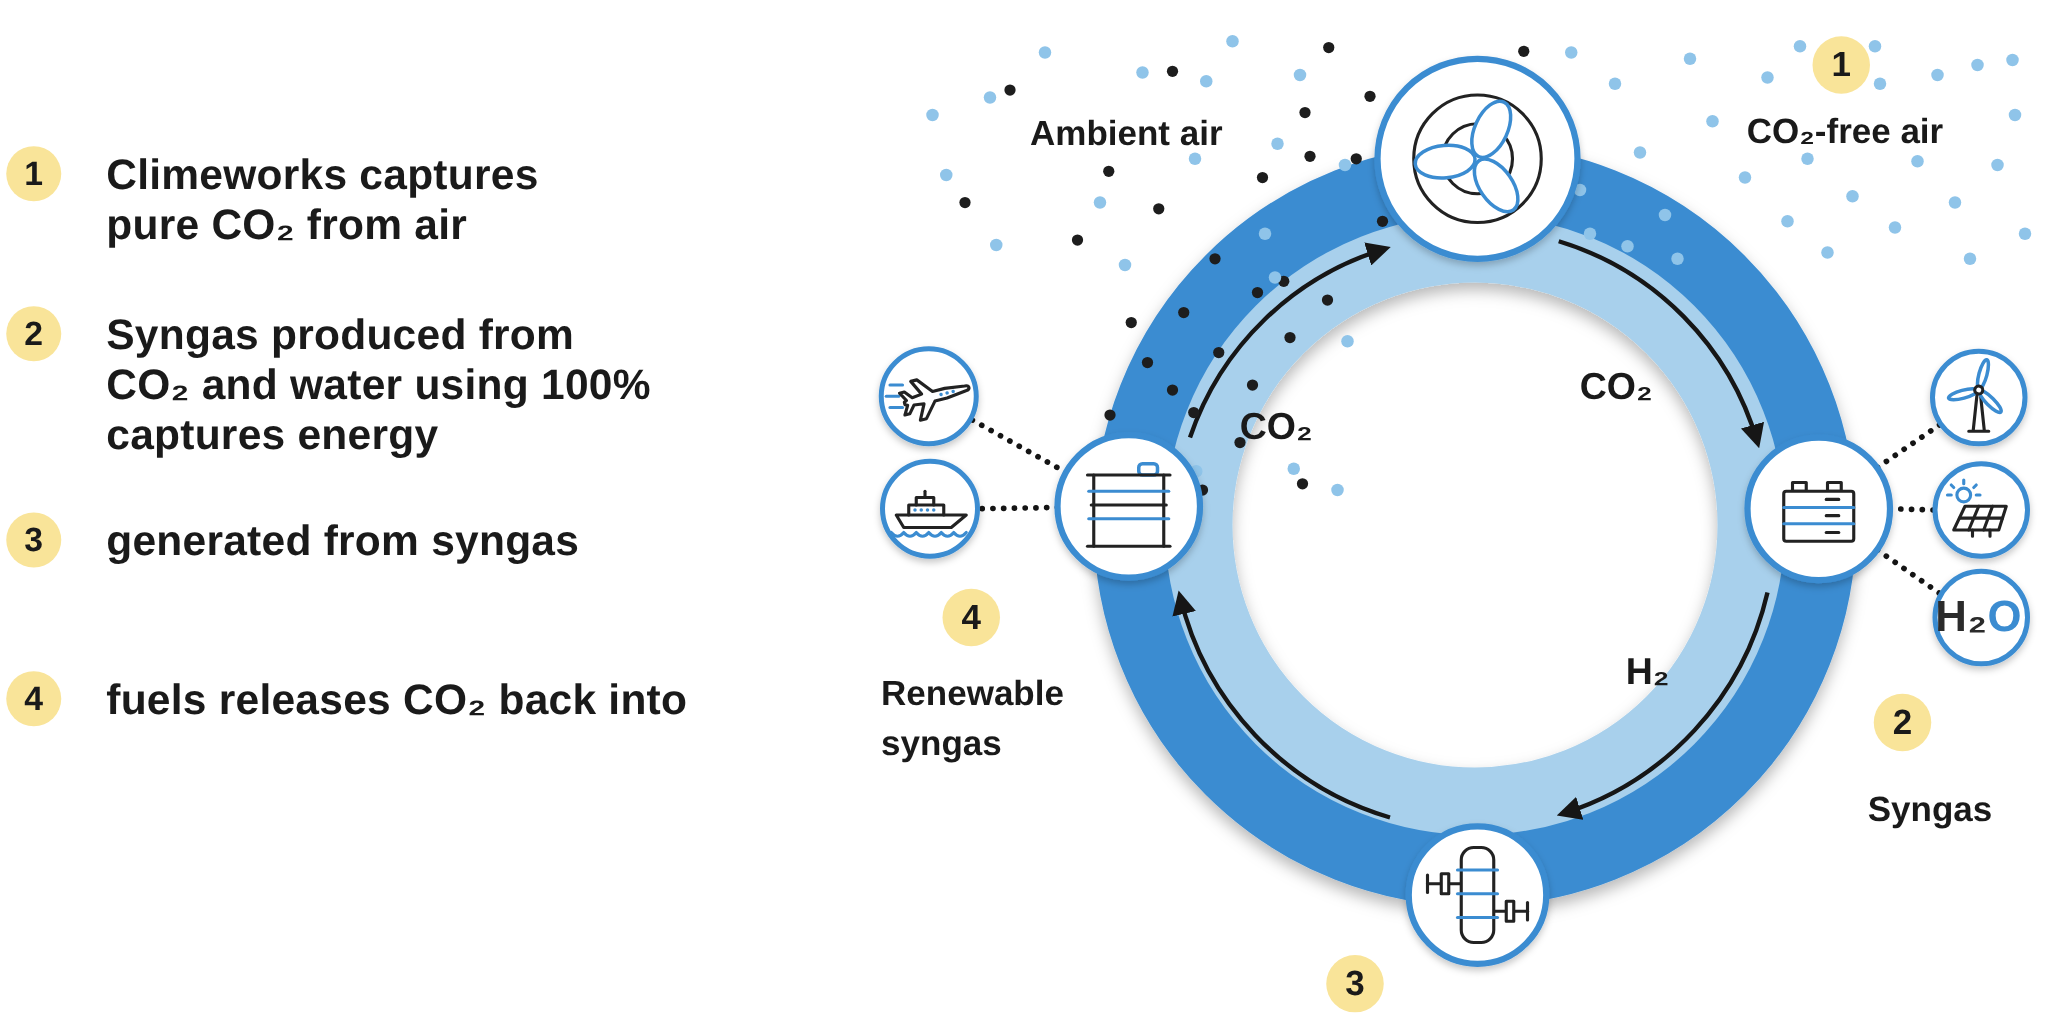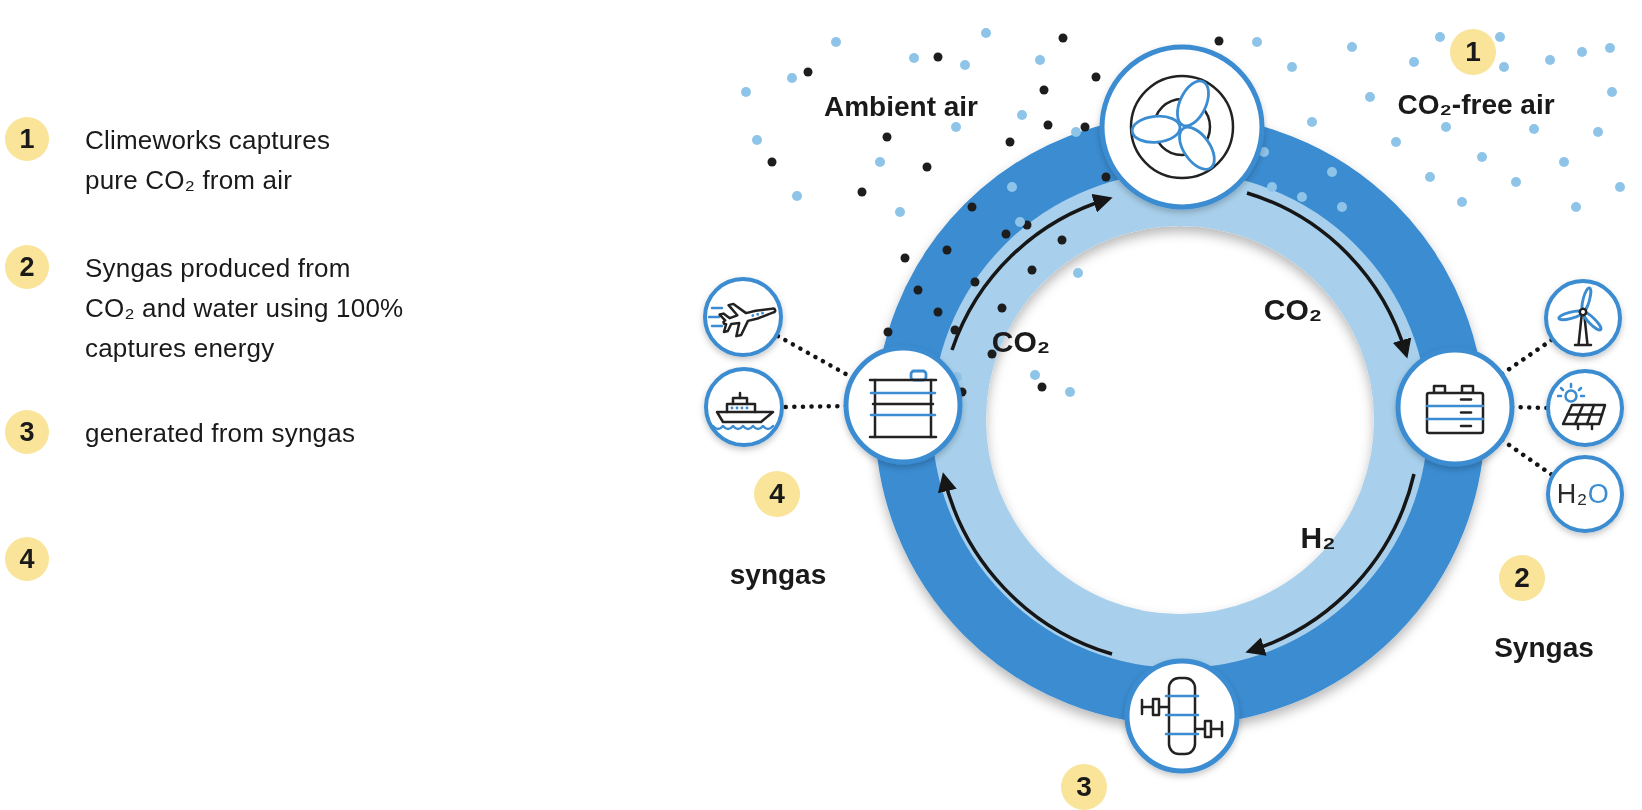--- a/index.html
+++ b/index.html
@@ -9,33 +9,33 @@
   *{margin:0;padding:0;box-sizing:border-box}
   html,body{width:1642px;height:810px;background:#fff;overflow:hidden;
     font-family:"Liberation Sans","DejaVu Sans",sans-serif;color:var(--ink)}
   .stage{position:relative;width:1642px;height:810px}
 
   
   .step{position:absolute;left:5px;display:flex;align-items:flex-start}
   .snum{flex:none;width:44px;height:44px;margin-top:-3px;margin-right:36px;border-radius:50%;
     background:var(--yellow);display:flex;align-items:center;justify-content:center;
     font-size:27px;font-weight:bold}
-  .stext{font-size:26px;font-weight:normal;line-height:40px;letter-spacing:.2px;white-space:nowrap}
+  .stext{font-size:34px;font-weight:bold;line-height:40px;letter-spacing:.2px;white-space:nowrap}
 
   
   svg.diagram{position:absolute;left:0;top:0}
 
   
   .dlabel{position:absolute;transform:translate(-50%,-50%);
     font-weight:bold;font-size:28px;white-space:nowrap;line-height:40px}
   .gas{font-size:30px}
   .dbadge{position:absolute;transform:translate(-50%,-50%);width:46px;height:46px;border-radius:50%;
     background:var(--yellow);display:flex;align-items:center;justify-content:center;
     font-size:28px;font-weight:bold}
-  .h2o-label{position:absolute;transform:translate(-50%,-50%);font-size:27px;font-weight:normal;
+  .h2o-label{position:absolute;transform:translate(-50%,-50%);font-size:35px;font-weight:bold;
     letter-spacing:.5px;color:#2b2b2b;white-space:nowrap}
   .h2o-label .o{color:var(--blue)}
 
   
   .ring-dark{fill:none;stroke:var(--blue)}
   .ring-light{fill:none;stroke:var(--light-blue)}
   .node{fill:#fff;stroke:var(--blue);stroke-width:5}
   .sat{fill:#fff;stroke:var(--blue);stroke-width:4}
   .k{stroke:#222;fill:none;stroke-width:2.5;stroke-linecap:round;stroke-linejoin:round}
   .kf{stroke:#222;fill:#fff;stroke-width:2.5;stroke-linecap:round;stroke-linejoin:round}
@@ -67,20 +67,21 @@
     </div>
     <div class="step" style="top:413px">
       <div class="snum">3</div>
       <div class="stext">
         <div>generated from syngas</div>
       </div>
     </div>
     <div class="step" style="top:540px">
       <div class="snum">4</div>
       <div class="stext">
+        <div>fuels releases CO₂ back into</div>
       </div>
     </div>
   </div>
 
   <svg class="diagram" width="1642" height="810" viewBox="0 0 1642 810">
     <defs>
       <marker id="arr" viewBox="0 0 10 10" refX="7.5" refY="5" markerWidth="5.5" markerHeight="5.5" orient="auto">
         <path d="M0,0 L10,5 L0,10 z" fill="#161616"></path>
       </marker>
       <filter id="ringShadow" x="-20%" y="-20%" width="140%" height="140%">
@@ -331,16 +332,17 @@
   <div class="dbadge" style="left:1473px;top:52px">1</div>
   <div class="dlabel" style="left:1476px;top:105px">CO₂-free air</div>
   <div class="dlabel gas" style="left:1021px;top:342px">CO₂</div>
   <div class="dlabel gas" style="left:1293px;top:310px">CO₂</div>
   <div class="dlabel gas" style="left:1318px;top:538px">H₂</div>
   <div class="dbadge" style="left:1522px;top:578px">2</div>
   <div class="dlabel" style="left:1544px;top:648px;font-size:28px">Syngas</div>
   <div class="dbadge" style="left:1084px;top:787px">3</div>
   <div class="dbadge" style="left:777px;top:494px">4</div>
   <div class="dlabel" style="left:778px;top:575px">
+    <div>Renewable</div>
     <div>syngas</div>
   </div>
   <div class="h2o-label" style="left:1583px;top:494px"><span>H₂</span><span class="o">O</span></div>
 </div>
 
 </body></html>

